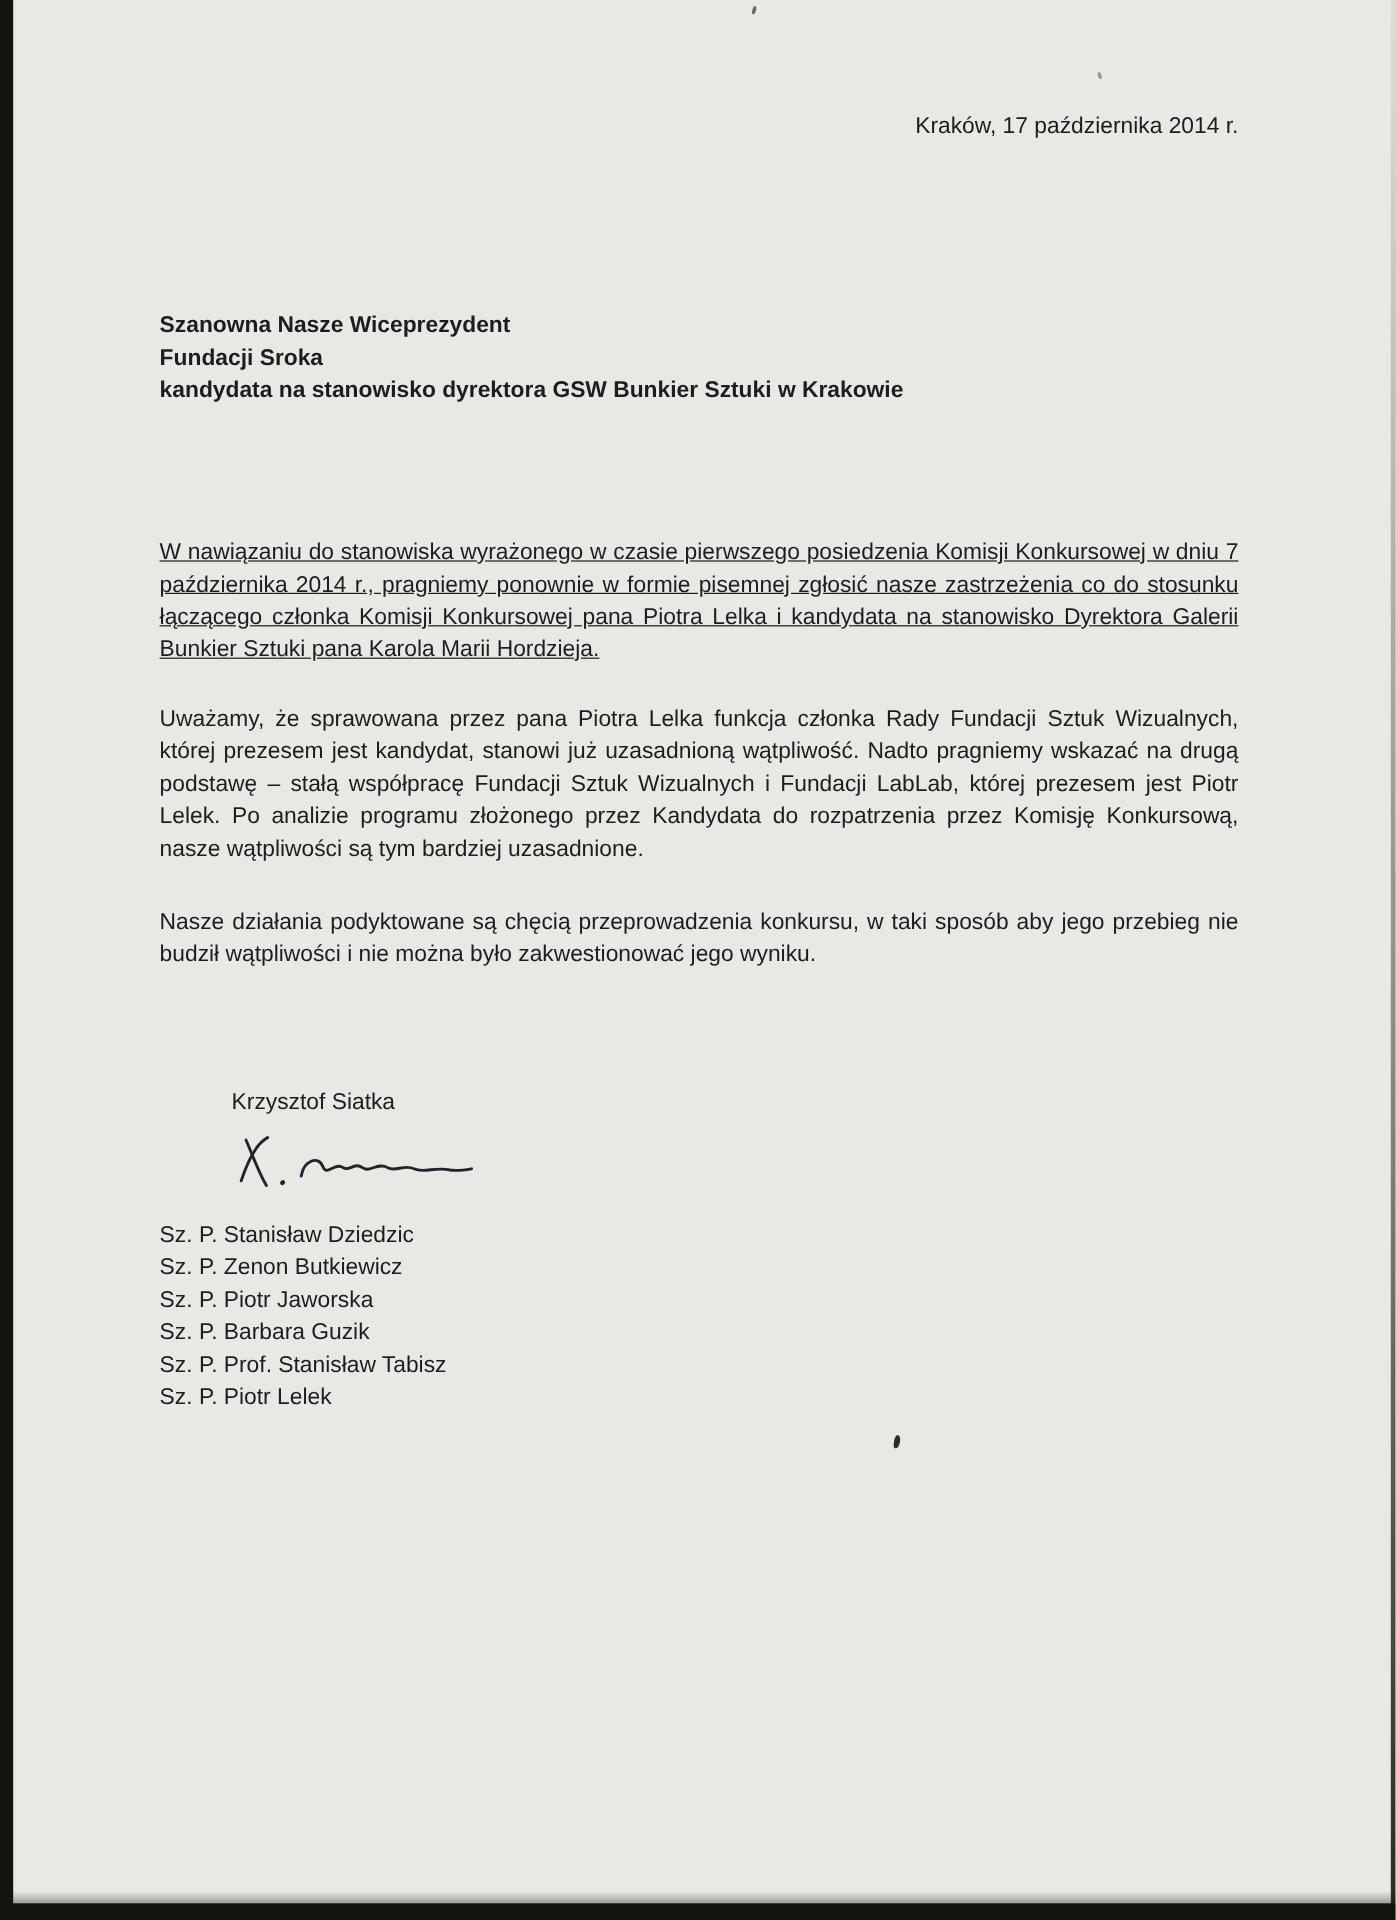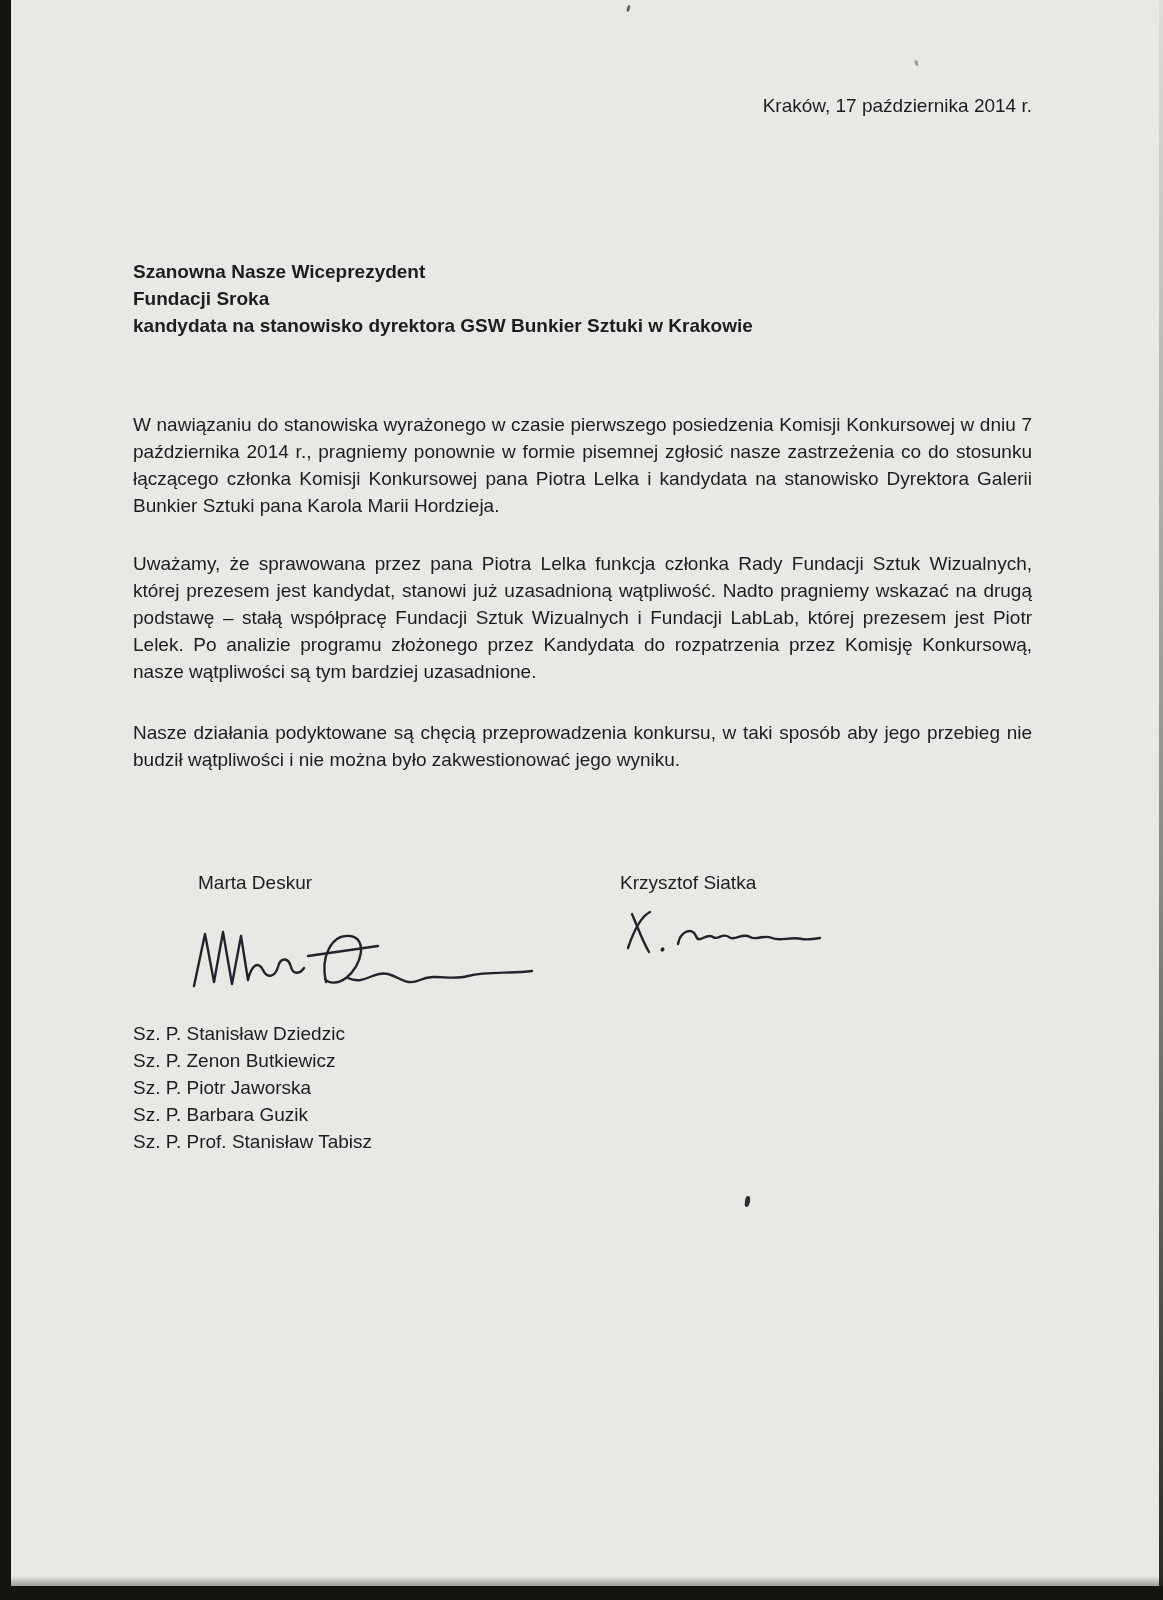--- a/index.html
+++ b/index.html
@@ -55,21 +55,21 @@
   .addressee{
     margin-top:139px;
     font-weight:bold;
   }
   .addressee .line{ display:block; }
 
   .body-paragraph{
     text-align:justify;
     margin:0;
   }
-  .p1{ margin-top:72px; }
+  .p1{ margin-top:108px;text-decoration:underline; }
   .p2{ margin-top:31px; }
   .p3{ margin-top:34px; }
 
   .sig-row{
     display:flex;
     align-items:flex-start;
     margin-top:96px;
   }
   .sig-block{ display:flex; flex-direction:column; }
   .sig-left{
@@ -127,50 +127,41 @@
       <span class="line">Fundacji Sroka</span>
       <span class="line">kandydata na stanowisko dyrektora GSW Bunkier Sztuki w Krakowie</span>
     </div>
 
     <p class="body-paragraph p1">W nawiązaniu do stanowiska wyrażonego w czasie pierwszego posiedzenia Komisji Konkursowej w dniu 7 października 2014 r.,  pragniemy ponownie w formie pisemnej zgłosić nasze zastrzeżenia co do stosunku łączącego członka Komisji Konkursowej pana Piotra Lelka i kandydata na stanowisko Dyrektora Galerii Bunkier Sztuki pana Karola Marii Hordzieja.</p>
     <p class="body-paragraph p2">Uważamy, że sprawowana przez pana Piotra Lelka funkcja członka Rady Fundacji Sztuk Wizualnych,  której prezesem jest kandydat, stanowi już uzasadnioną wątpliwość. Nadto pragniemy wskazać na drugą podstawę – stałą współpracę Fundacji Sztuk Wizualnych i Fundacji LabLab, której prezesem jest Piotr Lelek. Po analizie programu złożonego przez Kandydata do rozpatrzenia przez Komisję Konkursową, nasze wątpliwości są tym bardziej uzasadnione.</p>
     <p class="body-paragraph p3">Nasze działania podyktowane są chęcią przeprowadzenia konkursu, w taki sposób aby jego przebieg nie budził wątpliwości i nie można było zakwestionować jego wyniku.</p>
 
     <div class="sig-row">
 
-      <div class="sig-block sig-left">
-        <div class="sig-name">Marta Deskur</div>
-        <svg class="sig-script" width="352" height="78" viewBox="0 0 352 78" aria-hidden="true">
-          <path d="M6 64 L17 12 L26 60 L35 10 L44 62 L53 14 L60 58
-                   C63 44 70 38 75 48 C79 57 87 55 90 45 C92 36 100 34 103 45 C105 53 112 52 116 46"></path>
-          <path d="M138 60 C132 34 144 12 162 14 C180 16 174 44 158 56 C150 62 141 62 137 57"></path>
-          <path d="M120 34 L190 24"></path>
-          <path d="M160 56 C176 64 186 48 200 52 C214 56 218 64 232 58 C248 51 262 59 280 54 C300 49 322 52 344 49"></path>
-        </svg>
-      </div>
 
       <div class="sig-block sig-right">
         <div class="sig-name">Krzysztof Siatka</div>
         <svg class="sig-script" width="210" height="56" viewBox="0 0 210 56" aria-hidden="true">
           <path d="M12 44 C18 26 26 12 34 8"></path>
           <path d="M16 10 C22 24 27 38 33 48"></path>
           <path d="M46 45 C47 44 48 45 47 46 C46 47 45 46 46 45"></path>
           <path d="M62 40 C64 28 76 22 80 32 C83 41 90 28 97 33 C102 37 106 28 113 33 C118 38 126 28 134 33 C140 37 148 30 156 34 C164 38 174 32 186 35 C192 36 198 35 204 34"></path>
         </svg>
       </div>
 
     </div>
 
 
     <div class="cc-list">
       <span class="cc-item">Sz. P. Stanisław Dziedzic</span>
       <span class="cc-item">Sz. P. Zenon Butkiewicz</span>
       <span class="cc-item">Sz. P. Piotr Jaworska</span>
       <span class="cc-item">Sz. P. Barbara Guzik</span>
       <span class="cc-item">Sz. P. Prof. Stanisław Tabisz</span>
+      <span class="cc-item">Sz. P. Piotr Lelek</span>
     </div>
 
   </div>
 
   <span class="artifact a1"></span>
   <span class="artifact a2"></span>
   <span class="artifact a3"></span>
 
   <div class="edge-left"></div>
   <div class="edge-right"></div>

